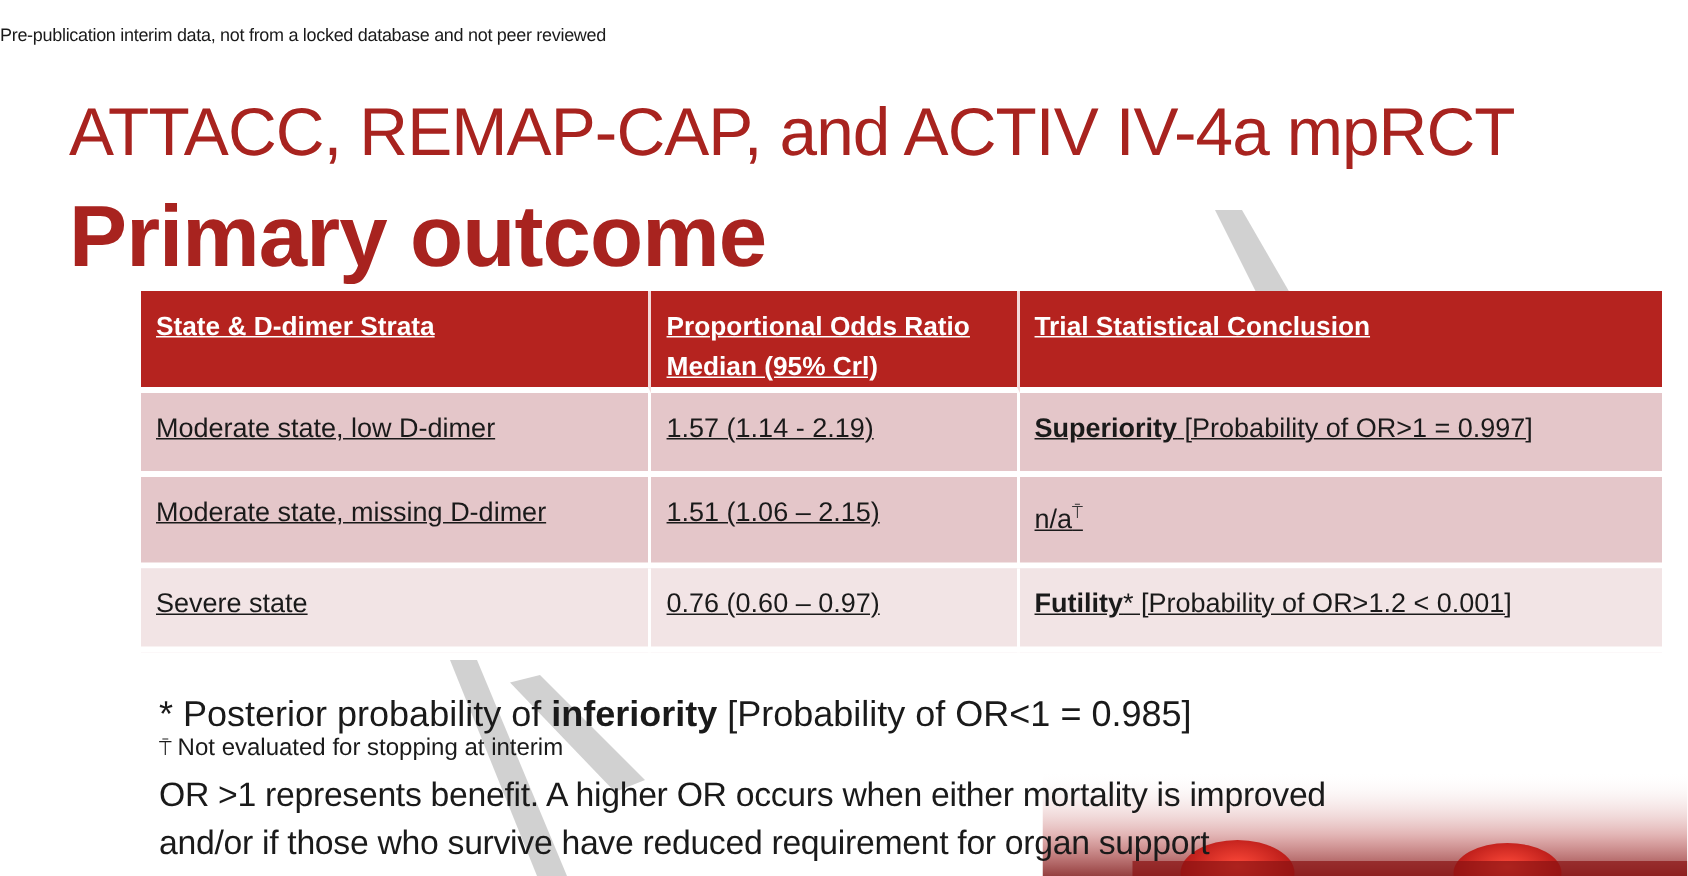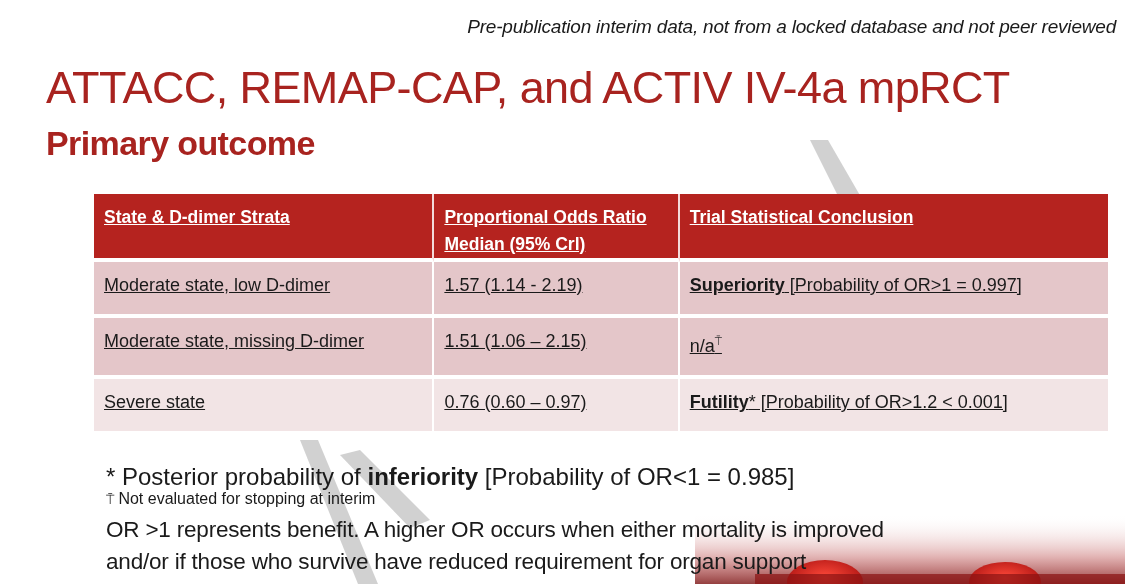--- a/index.html
+++ b/index.html
@@ -1,29 +1,29 @@
 <!DOCTYPE html>
 <html><head>
   <meta charset="utf-8">
   <style>
     * { box-sizing: border-box; margin: 0; padding: 0; }
     html, body { width: 1125px; height: 584px; overflow: hidden; background: #ffffff; }
     body { position: relative; font-family: "Liberation Sans", "DejaVu Sans", sans-serif; color: #1a1a1a; }
 
     .disclaimer {
       position: absolute; left: 0; top: 16px; width: 1116px;
-      text-align: right; font-size: 19px; color: #1a1a1a; letter-spacing: -0.2px; font-style: italic;
+      text-align: left; font-size: 12px; color: #1a1a1a; letter-spacing: -0.2px;
     }
     .title {
       position: absolute; left: 46px; top: 62px;
       font-size: 45px; color: #a8231f; letter-spacing: -0.6px; white-space: nowrap;
     }
     .subtitle {
       position: absolute; left: 46px; top: 124px;
-      font-size: 34px; font-weight: bold; color: #a8231f; letter-spacing: -0.6px; white-space: nowrap;
+      font-size: 58px; font-weight: bold; color: #a8231f; letter-spacing: -0.6px; white-space: nowrap;
     }
 
     
     .watermark { position: absolute; left: 0; top: 0; width: 1125px; height: 584px; pointer-events: none; z-index: 1; }
 
     
     .data-table {
       position: absolute; left: 94px; top: 194px; width: 1014px;
       border-collapse: separate; border-spacing: 0; z-index: 2;
       font-size: 18px;

